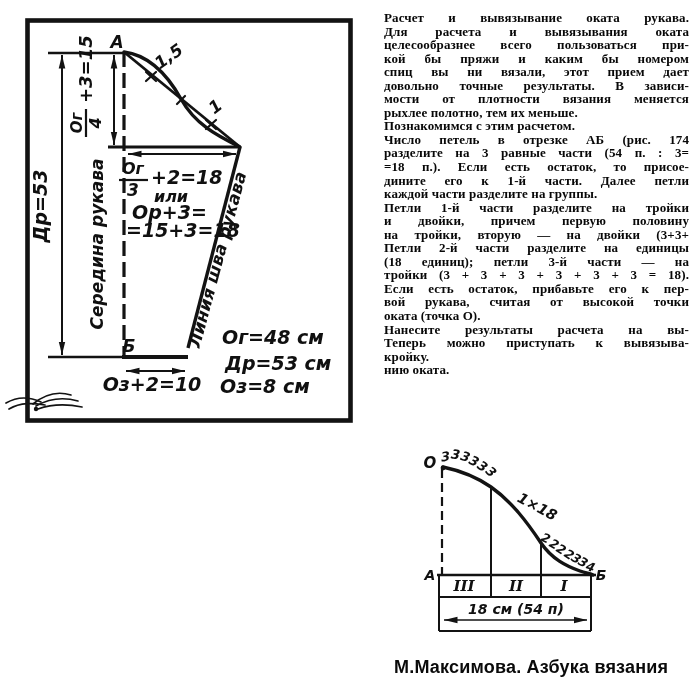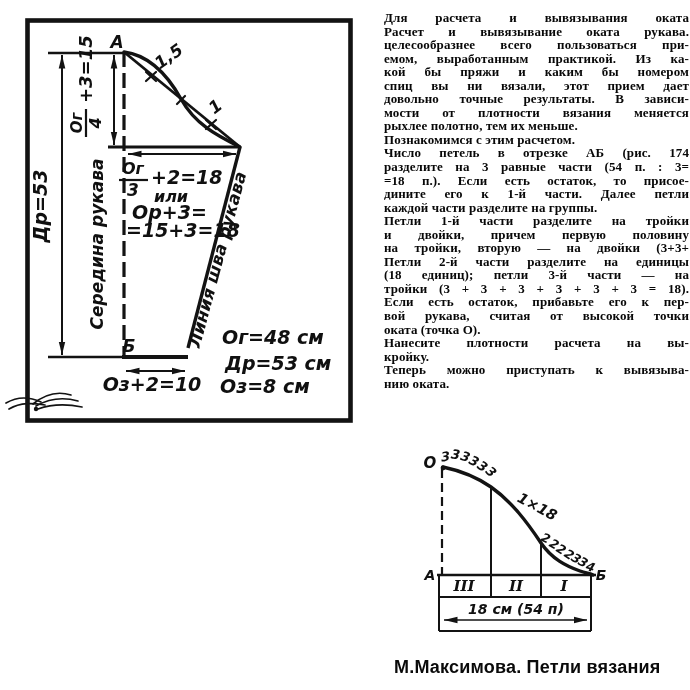--- a/index.html
+++ b/index.html
@@ -99,47 +99,46 @@
 
   <line class="stroke" stroke-width="2" x1="126" y1="371" x2="185" y2="371" marker-start="url(#arr)" marker-end="url(#arr)"></line>
   <text class="dtxt" font-size="19" text-anchor="middle" x="152" y="391">Оз+2=10</text>
 
   <text class="dtxt" font-size="19" x="222" y="344">Ог=48 см</text>
   <text class="dtxt" font-size="19" x="225" y="370">Др=53 см</text>
   <text class="dtxt" font-size="19" x="220" y="393">Оз=8 см</text>
 </svg>
 
 <div class="text-col">
+    <div class="tl">Расчет и вывязывание оката рукава.</div>
     <div class="tl">Для расчета и вывязывания оката</div>
-    <div class="tl">Расчет и вывязывание оката рукава.</div>
     <div class="tl">целесообразнее всего пользоваться при-</div>
-    <div class="tl">емом, выработанным практикой. Из ка-</div>
     <div class="tl">кой бы пряжи и каким бы номером</div>
     <div class="tl">спиц вы ни вязали, этот прием дает</div>
     <div class="tl">довольно точные результаты. В зависи-</div>
     <div class="tl">мости от плотности вязания меняется</div>
     <div class="tl end">рыхлее полотно, тем их меньше.</div>
     <div class="tl end">Познакомимся с этим расчетом.</div>
     <div class="tl">Число петель в отрезке АБ (рис. 174</div>
     <div class="tl">разделите на 3 равные части (54 п. : 3=</div>
     <div class="tl">=18 п.). Если есть остаток, то присое-</div>
     <div class="tl">дините его к 1-й части. Далее петли</div>
     <div class="tl end">каждой части разделите на группы.</div>
     <div class="tl">Петли 1-й части разделите на тройки</div>
     <div class="tl">и двойки, причем первую половину</div>
     <div class="tl">на тройки, вторую — на двойки (3+3+</div>
     <div class="tl">Петли 2-й части разделите на единицы</div>
     <div class="tl">(18 единиц); петли 3-й части — на</div>
     <div class="tl">тройки (3 + 3 + 3 + 3 + 3 + 3 = 18).</div>
     <div class="tl">Если есть остаток, прибавьте его к пер-</div>
     <div class="tl">вой рукава, считая от высокой точки</div>
     <div class="tl end">оката (точка О).</div>
-    <div class="tl">Нанесите плотности расчета на вы-</div>
+    <div class="tl">Нанесите результаты расчета на вы-</div>
+    <div class="tl">Теперь можно приступать к вывязыва-</div>
     <div class="tl end">кройку.</div>
-    <div class="tl">Теперь можно приступать к вывязыва-</div>
     <div class="tl end">нию оката.</div>
   </div>
 
 <svg class="fig-small" width="230" height="192" viewBox="405 448 230 192" xmlns="http://www.w3.org/2000/svg">
 
   <line class="stroke" stroke-width="2.2" stroke-dasharray="9 5" x1="442" y1="469" x2="442" y2="575"></line>
 
   <path class="stroke" stroke-width="3.4" stroke-linecap="round" d="M443,467 C462,471 478,478 491,487 C512,502 527,522 541,543 C552,559 566,566 580,571 C586,573 591,574 593,575"></path>
   <circle cx="443" cy="468" r="2.4" fill="#131313"></circle>
 
@@ -183,13 +182,13 @@
     <text class="dtxt" font-size="12.5" text-anchor="middle" transform="translate(589,571) rotate(20)">4</text>
   </g>
 
   <text class="rtxt" font-size="15" text-anchor="middle" x="464" y="591">III</text>
   <text class="rtxt" font-size="15" text-anchor="middle" x="516" y="591">II</text>
   <text class="rtxt" font-size="15" text-anchor="middle" x="564" y="591">I</text>
 
   <text class="dtxt" font-size="14" text-anchor="middle" x="516" y="614">18 см (54 п)</text>
 </svg>
 
-<div class="caption">М.Максимова. Петли вязания</div>
+<div class="caption">М.Максимова. Азбука вязания</div>
 
 </body></html>

